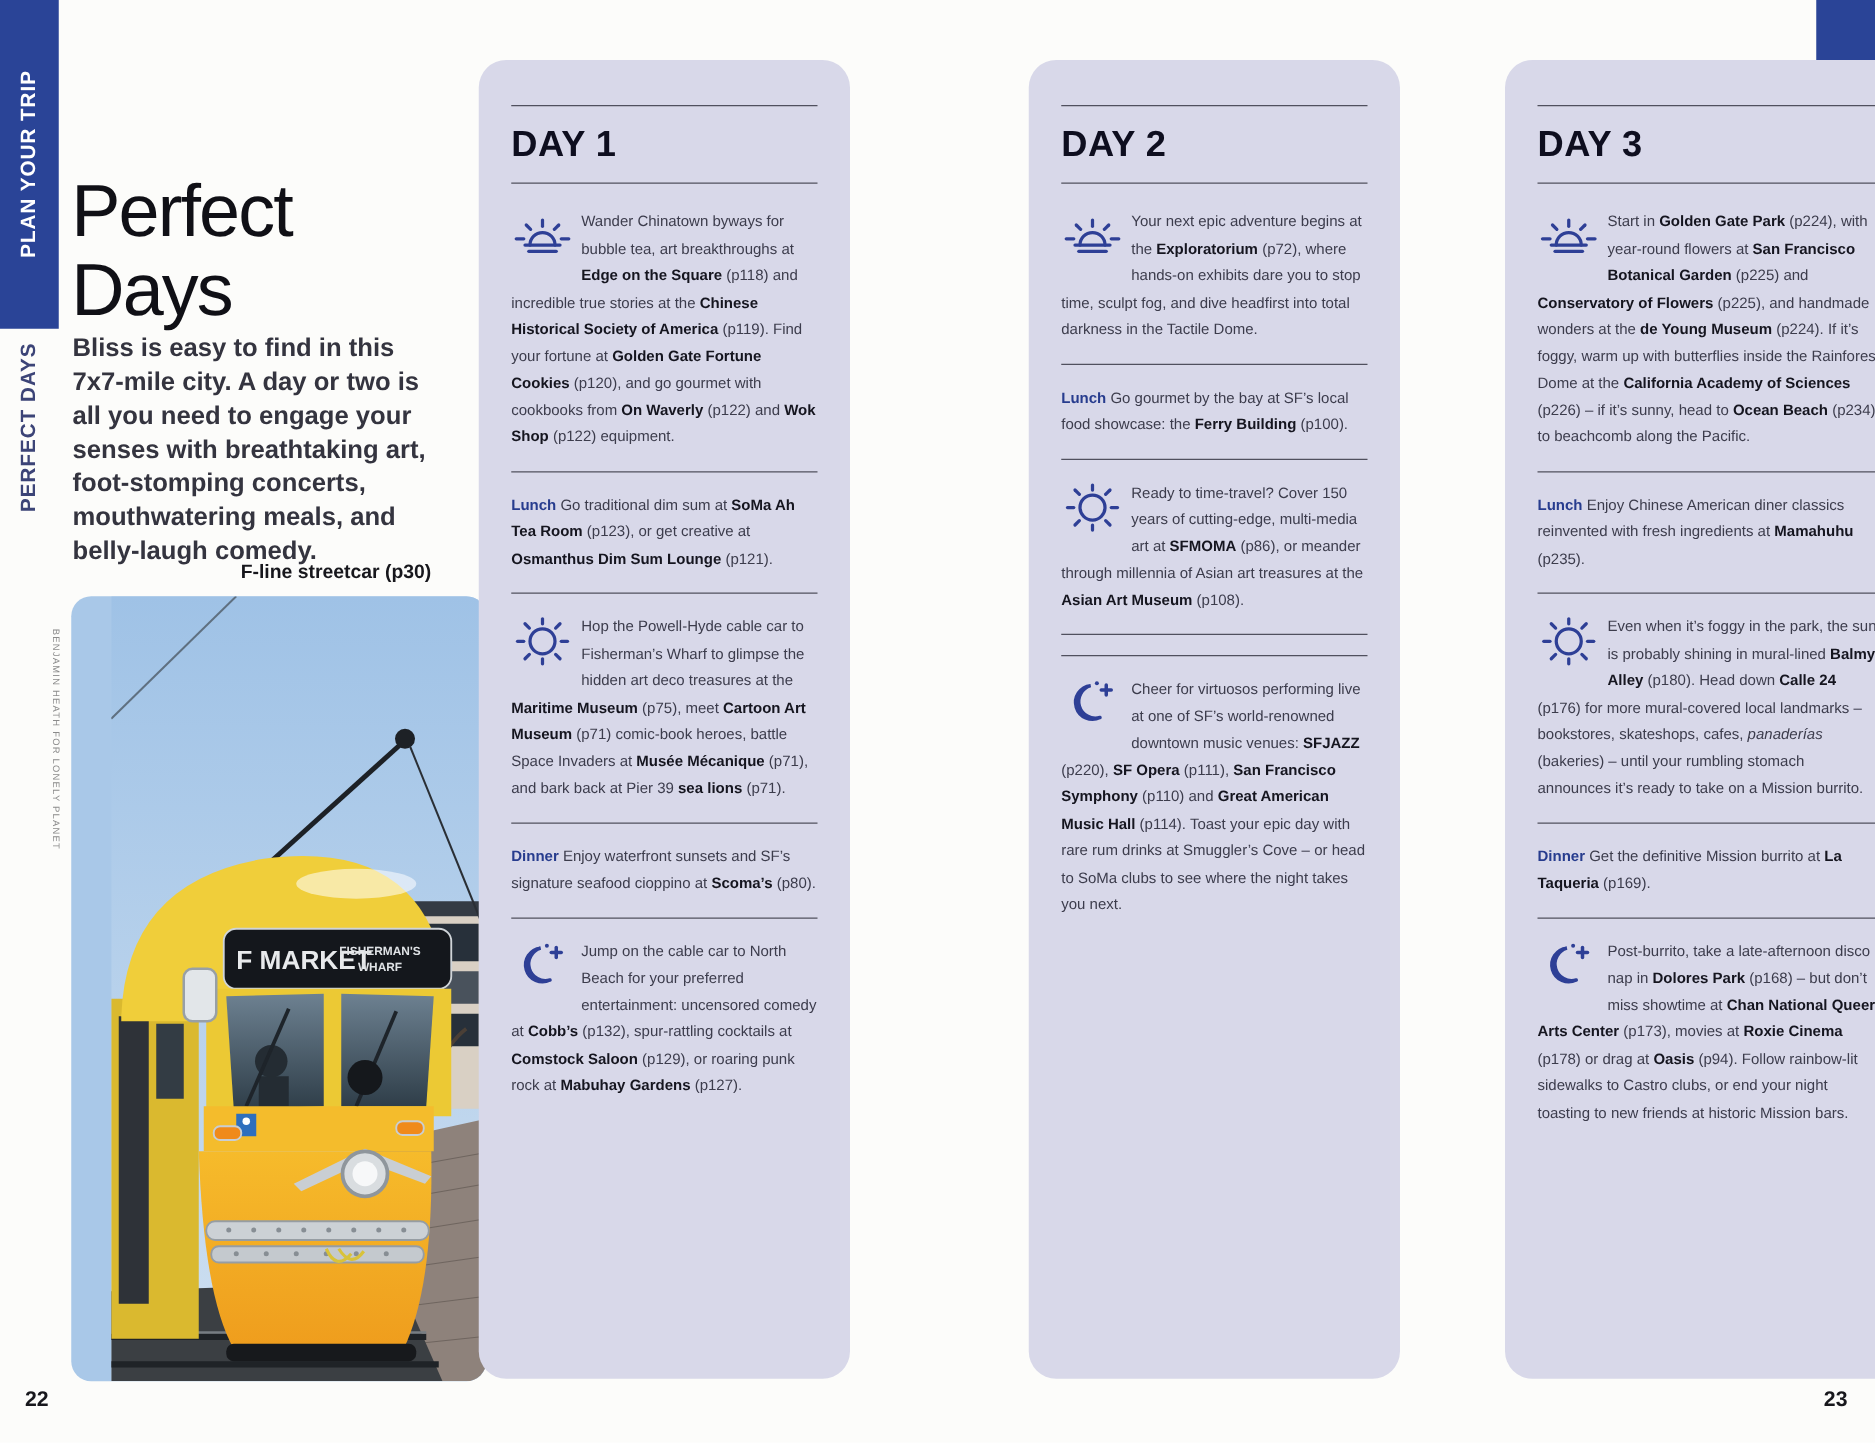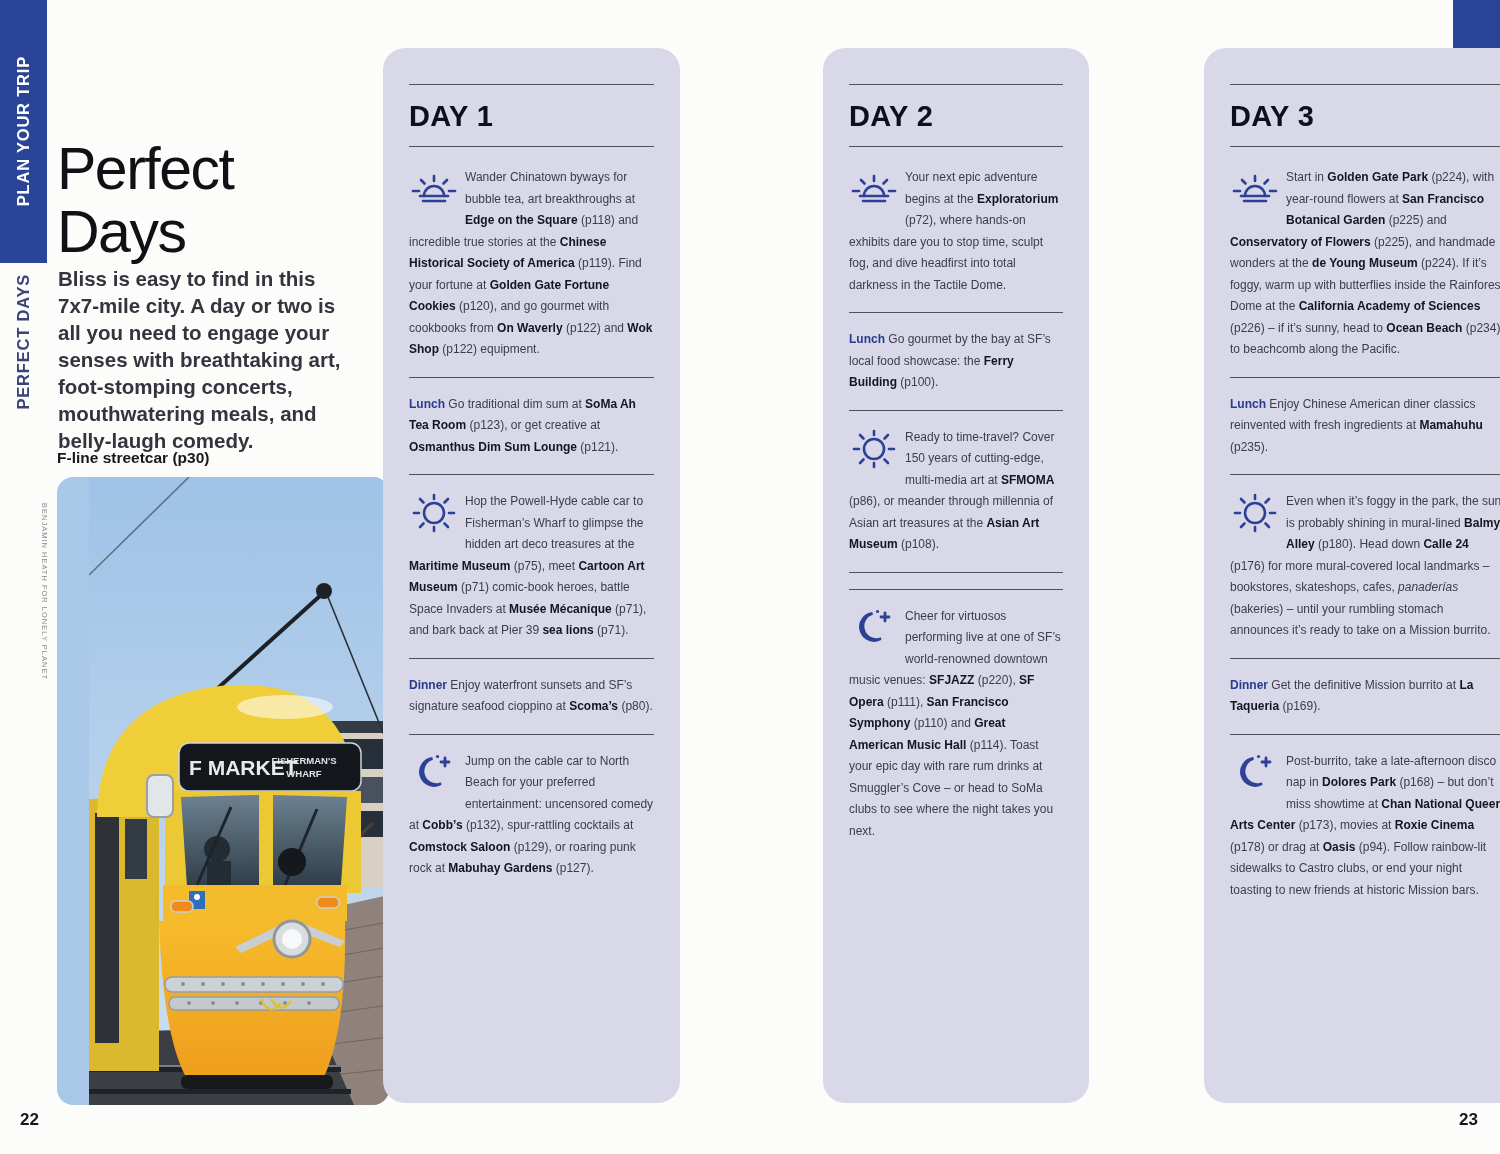--- a/index.html
+++ b/index.html
@@ -10,21 +10,21 @@
   .vtab{position:absolute;display:flex;align-items:center;justify-content:center;}
   .vtab.blue{background:#2a4497;}
   .vtext-up{writing-mode:vertical-rl;transform:rotate(180deg);font-weight:700;font-size:16.5px;letter-spacing:.8px;white-space:nowrap;}
   .vtext-down{writing-mode:vertical-rl;font-weight:700;font-size:16.5px;letter-spacing:.8px;white-space:nowrap;}
   .tab-white{color:#ffffff;}
   .tab-blue{color:#3c4477;}
 
   
   .big-title{position:absolute;left:57px;top:98px;font-size:59px;line-height:63px;font-weight:500;color:#101016;letter-spacing:-1.5px;}
   .intro{position:absolute;left:58px;top:244px;width:302px;font-size:20.5px;line-height:27px;color:#34343f;font-weight:bold;}
-  .photo-caption{position:absolute;left:57px;top:449px;width:288px;font-weight:700;font-size:15.5px;color:#17171c;}
+  .photo-caption{position:absolute;left:57px;top:449px;width:288px;text-align:right;font-weight:700;font-size:15.5px;color:#17171c;}
   .photo-credit{position:absolute;left:40px;top:503px;writing-mode:vertical-rl;font-size:7.5px;letter-spacing:1px;color:#8b8b8b;}
   .photo{position:absolute;left:57px;top:477px;width:300px;height:628px;border-radius:16px;overflow:hidden;background:#a9c8e8;padding-left:32px;}
   .pagenum{position:absolute;top:1082px;font-weight:700;font-size:17px;color:#17171c;margin-top:28px;}
   .pagenum.left{left:20px;}
   .pagenum.right{right:22px;}
 
   
   .day-panel{position:absolute;top:48px;height:1055px;background:#d8d8e9;border-radius:22px;box-sizing:border-box;padding:0 26px;overflow:hidden;}
   .panel-rule{border:none;border-top:1px solid #50505e;margin:0;}
   .day-panel .rule-top{margin-top:36px;}
@@ -207,21 +207,21 @@
         <hr class="sep">
         <div class="block"><span class="block-icon"><svg viewBox="0 0 50 44" fill="none" stroke="#2e3f96" stroke-width="2.8" stroke-linecap="round">
      <path d="M31,33 A13.5,13.5 0 1 1 23.5,7.5 A11,11 0 0 0 31,33"></path>
      <line x1="36" y1="7" x2="36" y2="15"></line>
               <line x1="32" y1="11" x2="40" y2="11"></line>
      <circle cx="28.5" cy="5.5" r="1.6" fill="#2e3f96" stroke="none"></circle>
    </svg></span><span>Jump on the cable car to North Beach for your preferred entertainment: uncensored comedy at </span><span class="b">Cobb’s</span><span> (p132), spur-rattling cocktails at </span><span class="b">Comstock Saloon</span><span> (p129), or roaring punk rock at </span><span class="b">Mabuhay Gardens</span><span> (p127).</span></div>
       </div>
   </section>
 
-  <section class="day-panel" style="left:823px;width:266px;">
+  <section class="day-panel" style="left:823px;width:297px;">
     <hr class="panel-rule rule-top">
     <h2 class="day-title">DAY 2</h2>
     <hr class="panel-rule">
     <div class="day-body">
         <div class="block"><span class="block-icon"><svg viewBox="0 0 50 44" fill="none" stroke="#2e3f96" stroke-width="2.6" stroke-linecap="round">
      <path d="M15,29 a10,10 0 0 1 20,0"></path>
      <line x1="25" y1="9" x2="25" y2="14"></line>
      <line x1="12" y1="13" x2="15.5" y2="16.5"></line>
               <line x1="38" y1="13" x2="34.5" y2="16.5"></line>
      <line x1="4" y1="24" x2="10" y2="24"></line>

